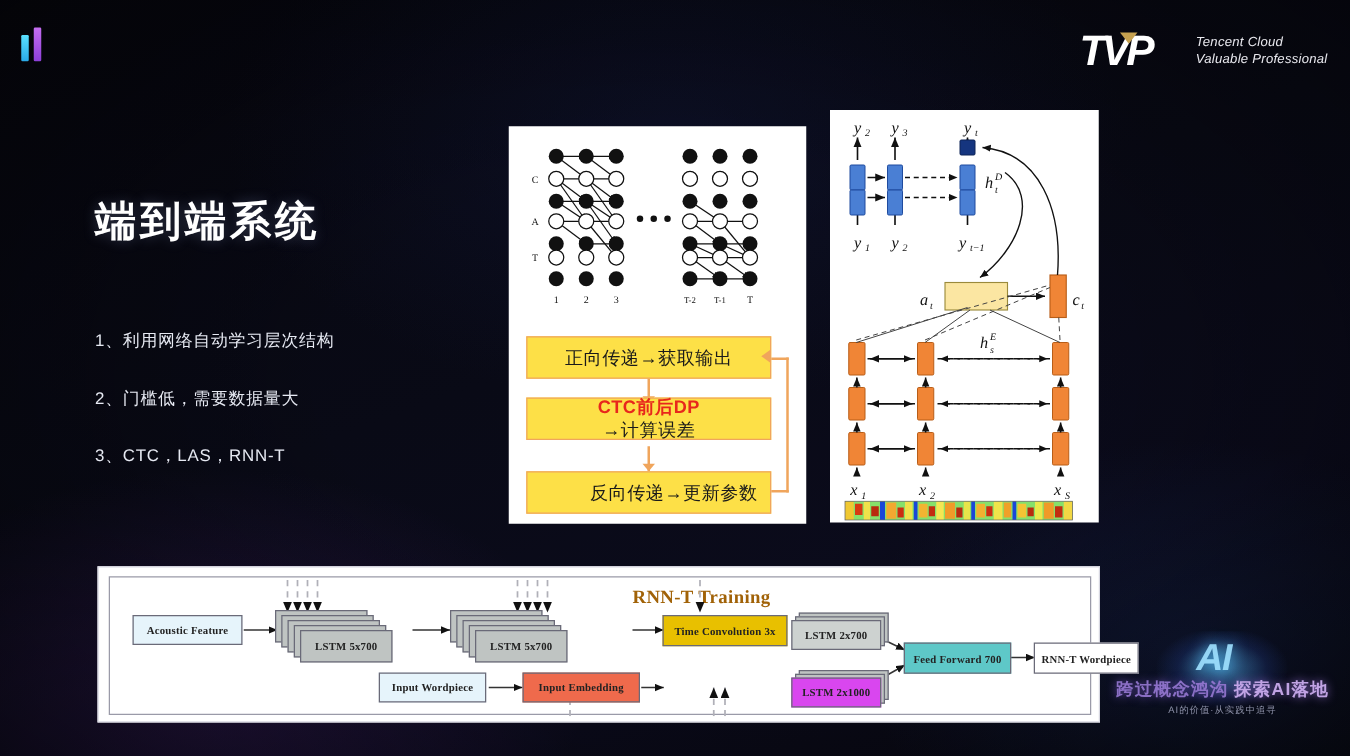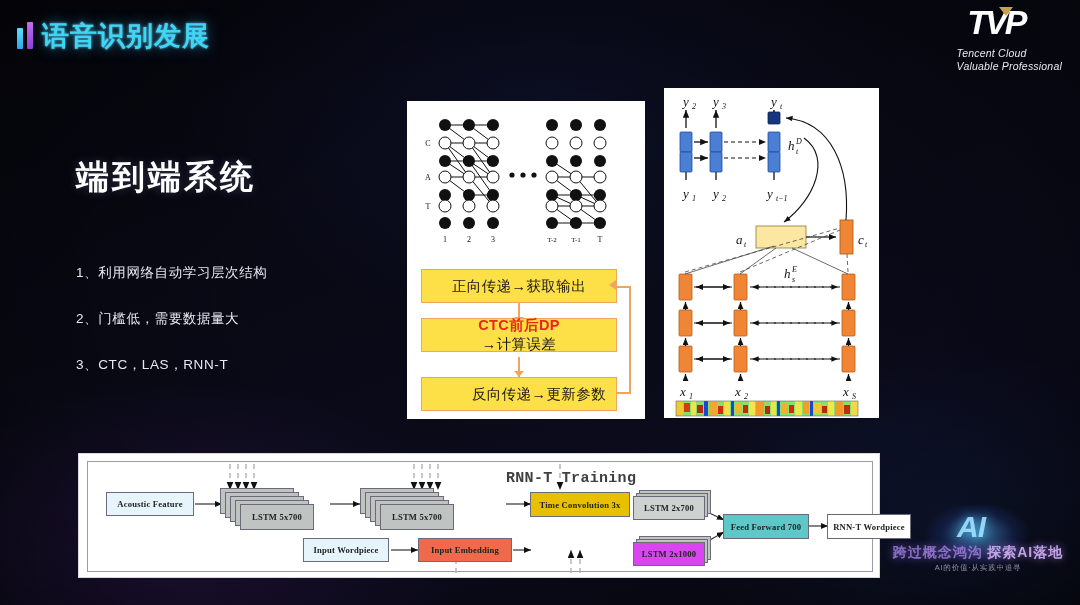--- a/index.html
+++ b/index.html
@@ -35,21 +35,21 @@
 
   #slide-title {
     position: absolute; left: 42px; top: 18px;
     font-size: 27px; font-weight: 700; letter-spacing: 1px;
     color: #3fd6f5;
     text-shadow: 0 0 14px rgba(60,200,250,.55), 0 0 3px rgba(120,220,255,.8);
     white-space: nowrap;
   }
 
   
-  #tvp-logo { position: absolute; right: 18px; top: 6px; display: flex; align-items: center; gap: 9px; flex-direction: column; }
+  #tvp-logo { position: absolute; right: 18px; top: 25px; display: flex; align-items: center; gap: 9px; }
   #tvp-mark { position: relative; width: 84px; height: 32px; }
   #tvp-mark .tvp-letters {
     font-family: "Liberation Sans", sans-serif;
     font-size: 34px; font-weight: 800; font-style: italic;
     color: #ffffff; letter-spacing: -3px; line-height: 32px;
   }
   #tvp-mark .tvp-tri {
     position: absolute; left: 32px; top: 1px;
     width: 0; height: 0;
     border-left: 7px solid transparent; border-right: 7px solid transparent;
@@ -110,22 +110,22 @@
   }
 
   
   #las-panel { left: 664px; top: 88px; width: 215px; height: 330px; }
 
   
   #rnnt-panel { left: 78px; top: 453px; width: 802px; height: 125px; border: 1px solid #d8d8e2; }
   #rnnt-inner { position: absolute; left: 8px; top: 7px; width: 786px; height: 111px; border: 1px solid #9a9aa8; }
   #rnnt-title {
     position: absolute; left: 418px; top: 8px;
-    font-family: Liberation Mono, monospace; font-weight: 700;
-    font-size: 15px; color: #404040; letter-spacing: .3px;
+    font-family: Liberation Serif, serif; font-weight: 700;
+    font-size: 15px; color: #a16207; letter-spacing: .3px;
   }
   .rn-box {
     position: absolute; border: 1px solid #6a6a78;
     font-family: "Liberation Serif", serif; font-weight: 700;
     font-size: 8.6px; color: #222; letter-spacing: .2px;
     display: flex; align-items: center; justify-content: center;
     text-align: center; white-space: nowrap; background: #fff;
   }
   .rn-stack { position: absolute; }
   .rn-stack .sh {
@@ -166,21 +166,20 @@
 <div id="bg-layer"></div>
 <div id="bg-vign"></div>
 
 <div id="header">
 
   <div id="brand-mark">
     <div class="bar b1"></div>
     <div class="bar b2"></div>
   </div>
 
-  <div id="slide-title">语音识别发展</div>
 
   <div id="tvp-logo">
     <div id="tvp-mark">
       <div class="tvp-letters">TVP</div>
       <div class="tvp-tri"></div>
     </div>
     <div id="tvp-text">
       <div>Tencent Cloud</div>
       <div>Valuable Professional</div>
     </div>

